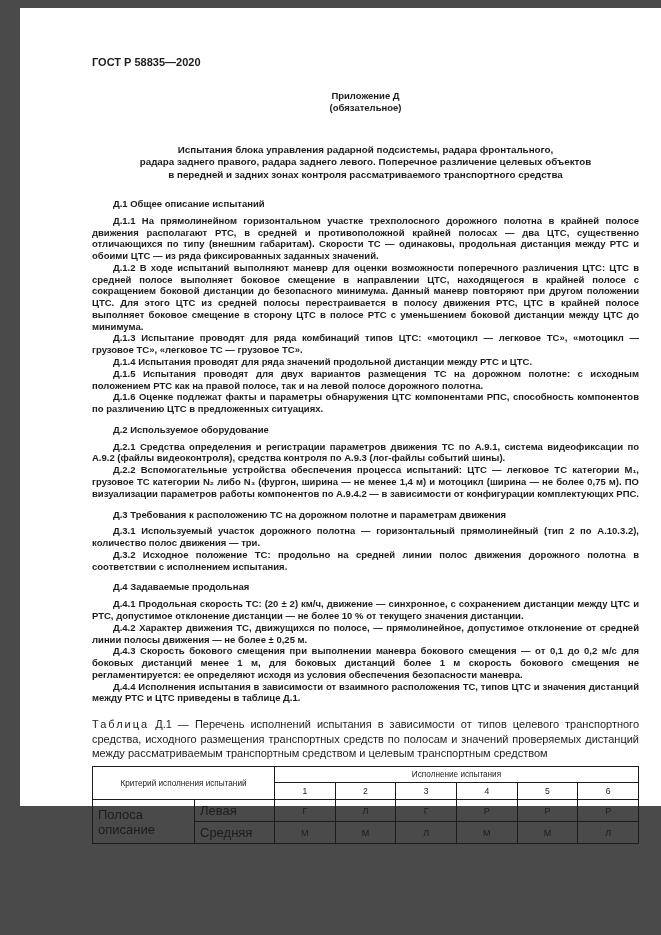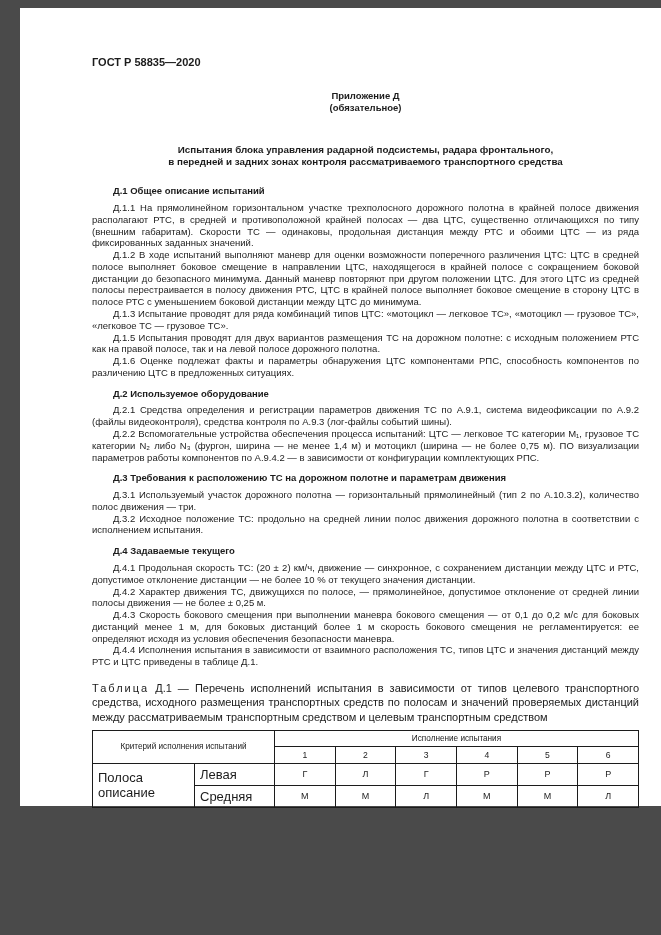--- a/index.html
+++ b/index.html
@@ -49,20 +49,21 @@
     text-indent: 2.2em;
     margin: 9px 0 5px 0;
     line-height: 1.25;
   }
   .para {
     font-size: 9.5px;
     line-height: 1.24;
     text-align: justify;
     text-indent: 2.2em;
     margin: 0;
+    font-weight: bold;
   }
   .table-caption {
     margin: 13px 0 6px 0;
     font-size: 11px;
     line-height: 1.3;
     text-align: justify;
   }
   .caption-word { letter-spacing: 2px; }
   table.d-table {
     width: 100%;
@@ -112,48 +113,50 @@
 
 <div class="page">
 
   <div class="doc-header">ГОСТ Р 58835—2020</div>
 
   <div class="appendix">Приложение Д</div>
   <div class="appendix-note">(обязательное)</div>
 
   <div class="title">
     <div>Испытания блока управления радарной подсистемы, радара фронтального,</div>
+    <div>радара заднего правого, радара заднего левого. Поперечное различение целевых объектов</div>
     <div>в передней и задних зонах контроля рассматриваемого транспортного средства</div>
   </div>
 
   <div class="content">
 
     <div>
       <p class="heading">Д.1 Общее описание испытаний</p>
       <p class="para">Д.1.1 На прямолинейном горизонтальном участке трехполосного дорожного полотна в крайней полосе движения располагают РТС, в средней и противоположной крайней полосах — два ЦТС, существенно отличающихся по типу (внешним габаритам). Скорости ТС — одинаковы, продольная дистанция между РТС и обоими ЦТС — из ряда фиксированных заданных значений.</p>
       <p class="para">Д.1.2 В ходе испытаний выполняют маневр для оценки возможности поперечного различения ЦТС: ЦТС в средней полосе выполняет боковое смещение в направлении ЦТС, находящегося в крайней полосе с сокращением боковой дистанции до безопасного минимума. Данный маневр повторяют при другом положении ЦТС. Для этого ЦТС из средней полосы перестраивается в полосу движения РТС, ЦТС в крайней полосе выполняет боковое смещение в сторону ЦТС в полосе РТС с уменьшением боковой дистанции между ЦТС до минимума.</p>
       <p class="para">Д.1.3 Испытание проводят для ряда комбинаций типов ЦТС: «мотоцикл — легковое ТС», «мотоцикл — грузовое ТС», «легковое ТС — грузовое ТС».</p>
+      <p class="para">Д.1.4 Испытания проводят для ряда значений продольной дистанции между РТС и ЦТС.</p>
       <p class="para">Д.1.5 Испытания проводят для двух вариантов размещения ТС на дорожном полотне: с исходным положением РТС как на правой полосе, так и на левой полосе дорожного полотна.</p>
       <p class="para">Д.1.6 Оценке подлежат факты и параметры обнаружения ЦТС компонентами РПС, способность компонентов по различению ЦТС в предложенных ситуациях.</p>
     </div>
 
     <div>
       <p class="heading">Д.2 Используемое оборудование</p>
       <p class="para">Д.2.1 Средства определения и регистрации параметров движения ТС по А.9.1, система видеофиксации по А.9.2 (файлы видеоконтроля), средства контроля по А.9.3 (лог-файлы событий шины).</p>
       <p class="para">Д.2.2 Вспомогательные устройства обеспечения процесса испытаний: ЦТС — легковое ТС категории M₁, грузовое ТС категории N₂ либо N₃ (фургон, ширина — не менее 1,4 м) и мотоцикл (ширина — не более 0,75 м). ПО визуализации параметров работы компонентов по А.9.4.2 — в зависимости от конфигурации комплектующих РПС.</p>
     </div>
 
     <div>
       <p class="heading">Д.3 Требования к расположению ТС на дорожном полотне и параметрам движения</p>
       <p class="para">Д.3.1 Используемый участок дорожного полотна — горизонтальный прямолинейный (тип 2 по А.10.3.2), количество полос движения — три.</p>
       <p class="para">Д.3.2 Исходное положение ТС: продольно на средней линии полос движения дорожного полотна в соответствии с исполнением испытания.</p>
     </div>
 
     <div>
-      <p class="heading">Д.4 Задаваемые текущего</p>
+      <p class="heading">Д.4 Задаваемые продольная</p>
       <p class="para">Д.4.1 Продольная скорость ТС: (20 ± 2) км/ч, движение — синхронное, с сохранением дистанции между ЦТС и РТС, допустимое отклонение дистанции — не более 10 % от текущего значения дистанции.</p>
       <p class="para">Д.4.2 Характер движения ТС, движущихся по полосе, — прямолинейное, допустимое отклонение от средней линии полосы движения — не более ± 0,25 м.</p>
       <p class="para">Д.4.3 Скорость бокового смещения при выполнении маневра бокового смещения — от 0,1 до 0,2 м/с для боковых дистанций менее 1 м, для боковых дистанций более 1 м скорость бокового смещения не регламентируется: ее определяют исходя из условия обеспечения безопасности маневра.</p>
       <p class="para">Д.4.4 Исполнения испытания в зависимости от взаимного расположения ТС, типов ЦТС и значения дистанций между РТС и ЦТС приведены в таблице Д.1.</p>
     </div>
 
     <p class="table-caption"><span class="caption-word">Таблица</span> <span>Д.1</span> <span>— Перечень исполнений испытания в зависимости от типов целевого транспортного средства, исходного размещения транспортных средств по полосам и значений проверяемых дистанций между рассматриваемым транспортным средством и целевым транспортным средством</span></p>
 
     <table class="d-table">
       <colgroup>

